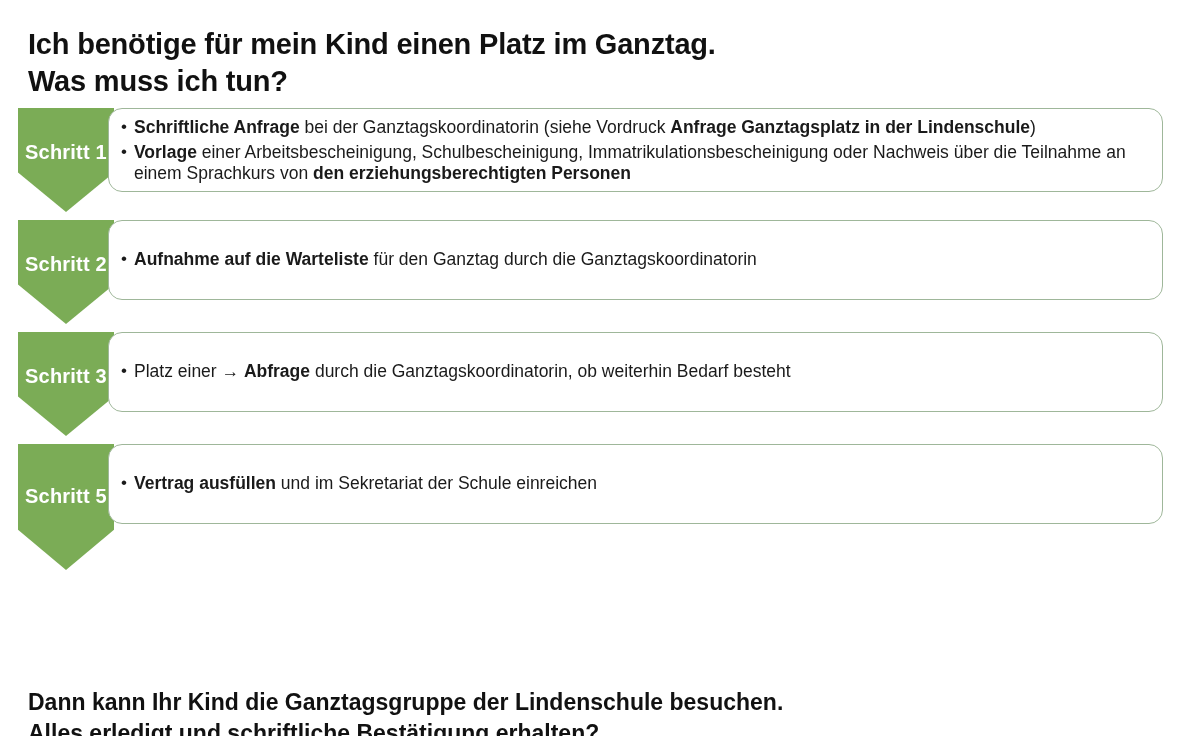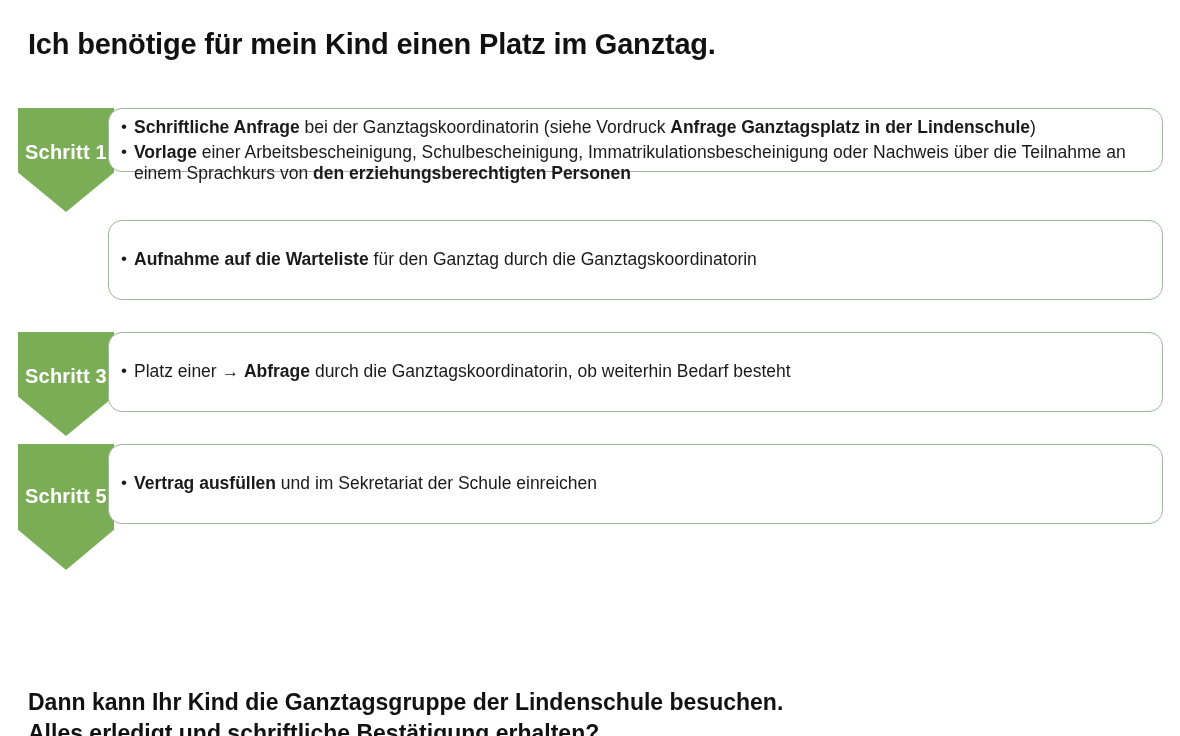--- a/index.html
+++ b/index.html
@@ -86,21 +86,21 @@
     position: absolute;
     left: 108px;
     top: 0;
     width: 1055px;
     box-sizing: border-box;
     border: 1.6px solid #9fb79a;
     border-radius: 14px;
     background: #ffffff;
     padding: 8px 14px 8px 12px;
   }
-  .box.h-tall { height: 64px; }
+  .box.h-tall { height: 84px; }
   .box.h-std  { height: 80px; }
 
   .bullets {
     margin: 0;
     padding: 0;
     list-style: none;
   }
   .bullets li {
     position: relative;
     padding-left: 13px;
@@ -136,37 +136,41 @@
   }
   .footer .line { display: block; white-space: nowrap; }
 </style>
 </head>
 <body>
 
 <div class="page">
 
   <div class="title">
     <span class="line">Ich benötige für mein Kind einen Platz im Ganztag.</span>
+    <span class="line">Was muss ich tun?</span>
   </div>
 
   <div class="steps">
 
     <div class="step-row">
       <div class="chevron">
         <span class="chevron-label">Schritt 1</span>
       </div>
       <div class="box h-tall">
         <ul class="bullets">
             <li><b>Schriftliche Anfrage</b><span> bei der Ganztagskoordinatorin (siehe Vordruck </span><b>Anfrage Ganztagsplatz in der Lindenschule</b><span>)</span></li>
             <li><b>Vorlage</b><span> einer Arbeitsbescheinigung, Schulbescheinigung, Immatrikulationsbescheinigung oder Nachweis über die Teilnahme an einem Sprachkurs von </span><b>den erziehungsberechtigten Personen</b></li>
           </ul>
       </div>
     </div>
 
     <div class="step-row">
+      <div class="chevron">
+        <span class="chevron-label">Schritt 2</span>
+      </div>
       <div class="box h-std center-one">
         <ul class="bullets">
             <li><b>Aufnahme auf die Warteliste</b><span> für den Ganztag durch die Ganztagskoordinatorin</span></li>
           </ul>
       </div>
     </div>
 
     <div class="step-row">
       <div class="chevron">
         <span class="chevron-label">Schritt 3</span>

